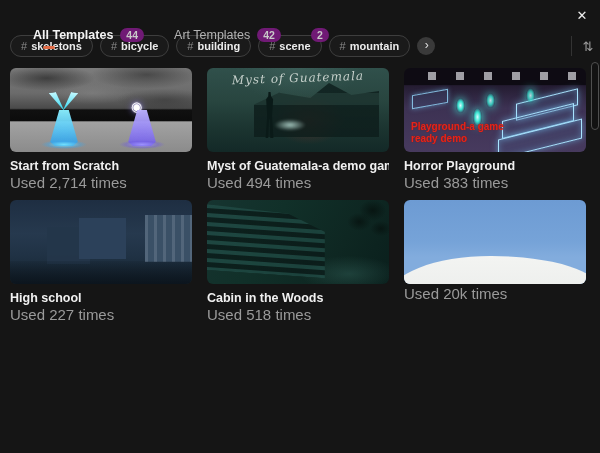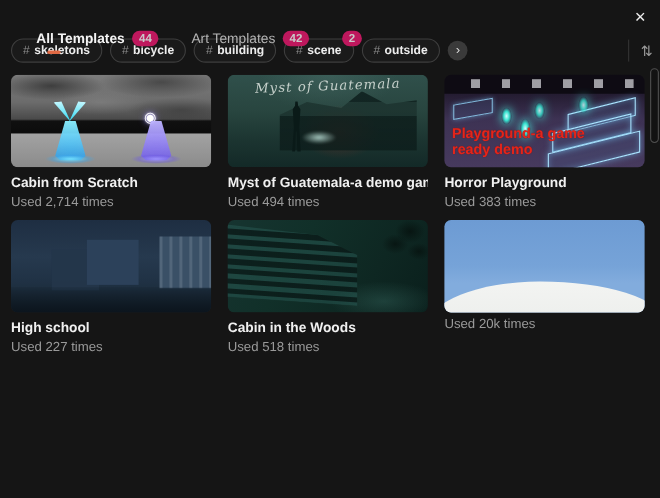--- a/index.html
+++ b/index.html
@@ -5,21 +5,21 @@
   html,body{margin:0;padding:0;background:#151515;}
   .app{position:relative;width:600px;height:453px;background:#151515;overflow:hidden;
        font-family:"Liberation Sans",sans-serif;-webkit-font-smoothing:antialiased;}
 
   
   .tabs-bar{display:flex;align-items:center;height:30px;padding-left:33px;position:relative;}
   .tabs{display:flex;align-items:center;gap:30px;}
   .tab{position:relative;display:flex;align-items:center;gap:7px;height:30px;background:none;border:none;
        padding:0;cursor:pointer;color:#b3b3b3;font-family:"Liberation Sans",sans-serif;font-size:12.5px;margin-top:40px;}
   .tab.active{color:#f4f4f4;font-weight:bold;}
-  .badge{background:#be185d;color:#c9c9c9;font-size:10.5px;font-weight:bold;border-radius:9px;
+  .badge{background:#701a75;color:#c9c9c9;font-size:10.5px;font-weight:bold;border-radius:9px;
          padding:2px 6px;line-height:1;}
   .tab .underline{position:absolute;left:10px;bottom:1px;width:12px;height:3px;border-radius:2px;background:#E06A45;}
   .close-btn{position:absolute;right:6px;top:3px;width:24px;height:24px;background:none;border:none;
              color:#ededed;font-size:13px;cursor:pointer;display:flex;align-items:center;justify-content:center;}
 
   
   .filter-bar{display:flex;align-items:center;height:32px;padding:0 4px 0 10px;gap:7px;}
   .chips{display:flex;align-items:center;gap:7px;}
   .chip{display:flex;align-items:center;height:22px;padding:0 10px;border-radius:12px;cursor:pointer;
         background:#1a1a1a;border:1px solid #3e3e3e;font-family:"Liberation Sans",sans-serif;}
@@ -30,21 +30,21 @@
   .fb-right{margin-left:auto;display:flex;align-items:center;gap:6px;}
   .v-div{width:1px;height:20px;background:#333;}
   .sort-btn{background:none;border:none;color:#9a9a9a;font-size:13px;cursor:pointer;padding:0 0 0 2px;width:18px;}
 
   
   .grid{display:grid;grid-template-columns:repeat(3,182px);column-gap:15px;row-gap:10px;
         margin:6px 0 0 10px;}
   .card{width:182px;cursor:pointer;}
   .card-title{margin-top:7px;font-size:12.5px;font-weight:bold;color:#f0f0f0;line-height:14px;
               white-space:nowrap;overflow:hidden;}
-  .card-usage{margin-top:3px;font-size:12px;color:#9a9a9a;line-height:14px;}
+  .card-usage{margin-top:3px;font-size:15px;color:#9a9a9a;line-height:14px;}
 
   .th{position:relative;width:182px;height:84px;border-radius:6px;overflow:hidden;}
 
   
   .th-scratch{background:
     radial-gradient(70px 18px at 20% 12%, rgba(25,25,25,.6), transparent 70%),
     radial-gradient(80px 20px at 75% 8%, rgba(35,35,35,.55), transparent 70%),
     radial-gradient(60px 16px at 45% 30%, rgba(150,150,150,.35), transparent 70%),
     radial-gradient(70px 16px at 85% 38%, rgba(40,40,40,.45), transparent 70%),
     linear-gradient(180deg,#7c7c7c 0%,#6b6b6b 30%,#4a4a4a 48%,#101010 50%,#0c0c0c 63%,#a2a2a2 64%,#8b8b8b 100%);}
@@ -91,21 +91,21 @@
   .hr-stair.s3{right:4px;top:61px;width:82px;height:18px;}
   .hr-box{position:absolute;left:8px;top:24px;width:34px;height:12px;border:1px solid rgba(150,220,255,.8);
     transform:skewY(-10deg);box-shadow:0 0 5px rgba(120,205,255,.5);background:rgba(70,85,130,.3);}
   .hr-fig{position:absolute;width:9px;height:15px;border-radius:50% 50% 45% 45%;
     background:radial-gradient(closest-side,#d6fbff,#37e2cf 55%,rgba(40,200,190,.2));
     box-shadow:0 0 9px rgba(70,230,215,.9);}
   .hr-fig.f1{left:52px;top:30px;}
   .hr-fig.f2{left:69px;top:40px;height:18px;}
   .hr-fig.f3{left:82px;top:25px;opacity:.85;}
   .hr-fig.f4{left:122px;top:20px;opacity:.8;}
-  .hr-text{position:absolute;left:7px;bottom:8px;font-size:13px;font-weight:bold;line-height:1.15;
+  .hr-text{position:absolute;left:7px;bottom:8px;font-size:10px;font-weight:bold;line-height:1.15;
     color:#e3251b;white-space:pre-line;text-shadow:0 0 1px #8c120e;}
 
   
   .th-school{background:
     radial-gradient(16px 12px at 49% 57%, rgba(255,225,170,.5), transparent 70%),
     linear-gradient(180deg,#1e2e42 0%,#26394e 40%,#203245 65%,#16242f 100%);}
   .sc-b1{position:absolute;left:38%;top:22%;width:26%;height:48%;background:#2c415a;
          box-shadow:-34px 7px 0 -2px rgba(36,54,74,.9);}
   .sc-b2{position:absolute;right:0;top:18%;width:26%;height:56%;
     background:repeating-linear-gradient(90deg, rgba(205,215,225,.16) 0 3px, transparent 3px 9px),#3a5066;}
@@ -217,21 +217,21 @@
         <button class="chip">
           <span class="hash">#</span>
           <span class="lbl">building</span>
         </button>
         <button class="chip">
           <span class="hash">#</span>
           <span class="lbl">scene</span>
         </button>
         <button class="chip">
           <span class="hash">#</span>
-          <span class="lbl">outside</span>
+          <span class="lbl">mountain</span>
         </button>
       </div>
     <button class="more-btn">
       <span>›</span>
     </button>
     <div class="fb-right">
       <i class="v-div"></i>
       <button class="sort-btn">
         <span>⇅</span>
       </button>
@@ -242,21 +242,21 @@
       <div class="card">
   <div class="th th-scratch">
     <i class="sf-wing l"></i>
     <i class="sf-wing r"></i>
     <i class="sf-cone l"></i>
     <i class="sf-base l"></i>
     <i class="sf-eye">◉</i>
     <i class="sf-cone r"></i>
     <i class="sf-base r"></i>
   </div>
-<div class="card-title">Cabin from Scratch</div>
+<div class="card-title">Start from Scratch</div>
         <div class="card-usage">Used 2,714 times</div>
       </div>
       <div class="card">
   <div class="th th-myst">
     <i class="my-house"></i>
     <i class="my-fig"></i>
     <i class="my-beam"></i>
     <span class="my-title">Myst of Guatemala</span>
   </div>
 <div class="card-title">Myst of Guatemala-a demo game</div>

